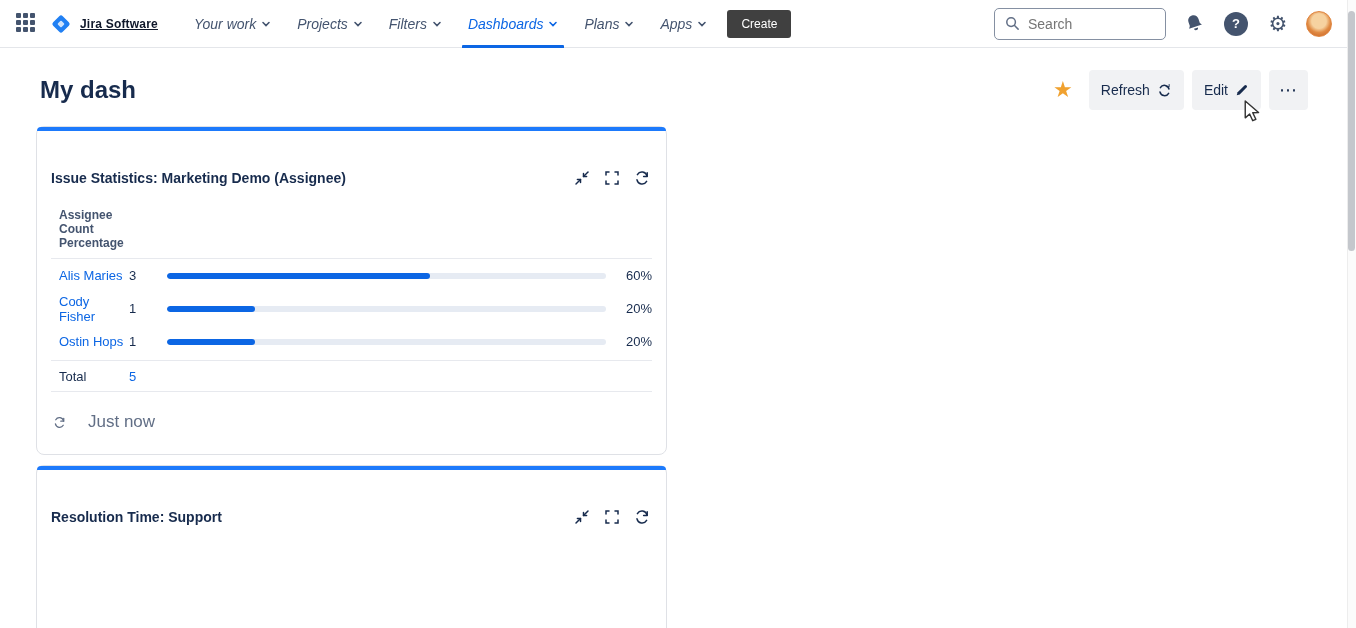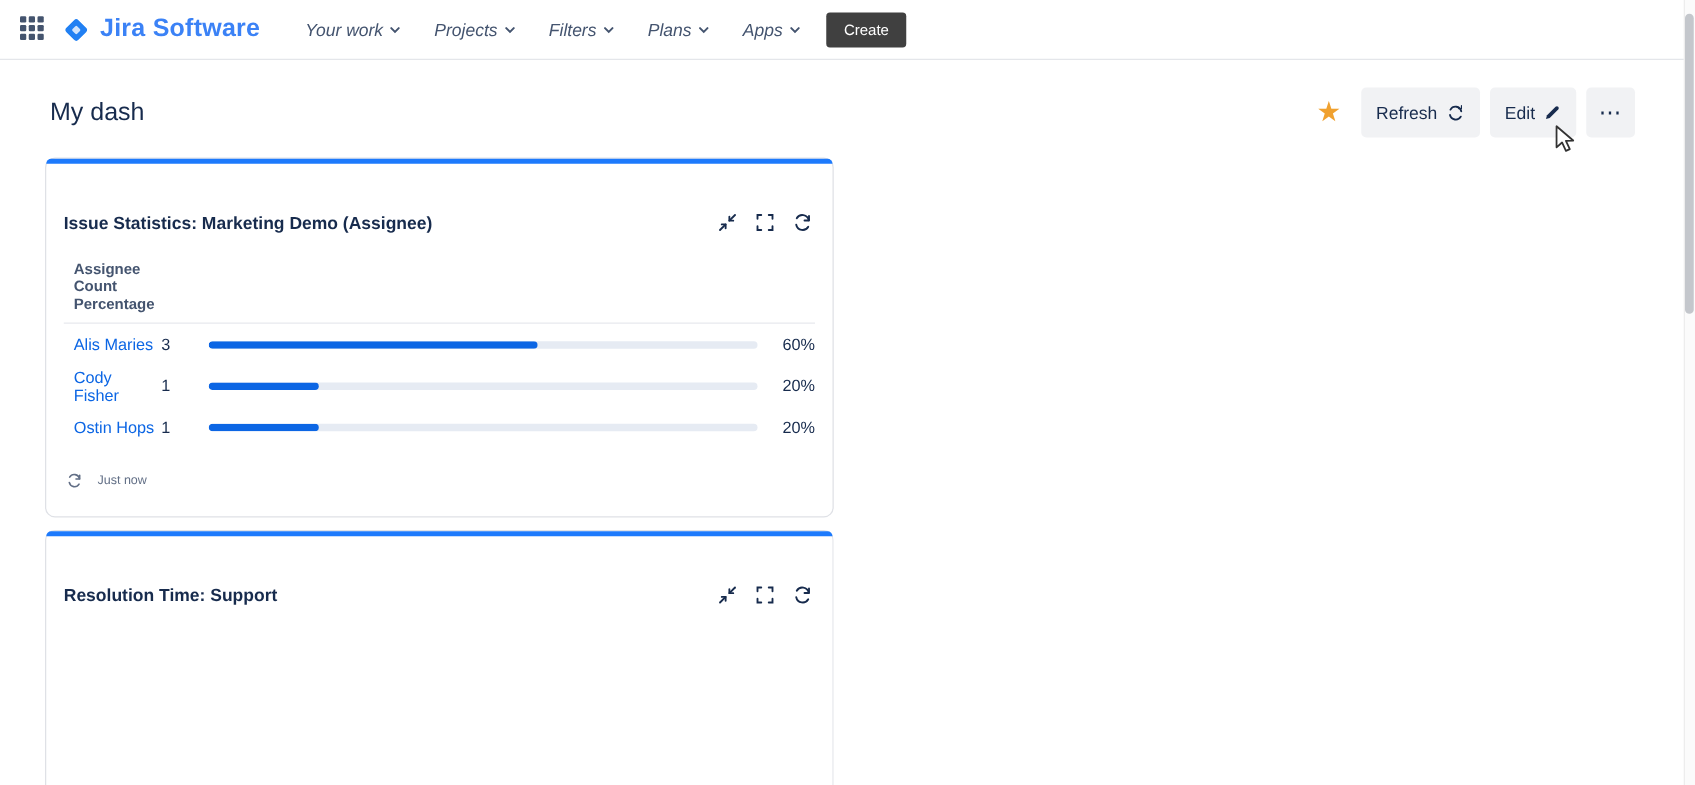--- a/index.html
+++ b/index.html
@@ -7,21 +7,21 @@
     font-family:"Liberation Sans", sans-serif; color:#172B4D; }
   body { position:relative; }
 
   
   .topnav { height:48px; display:flex; align-items:center; padding:0 14px 0 16px;
     border-bottom:1px solid #E4E6EA; background:#fff; position:relative; }
   .appswitcher { width:22px; height:22px; display:grid; grid-template-columns:repeat(3,5px);
     grid-template-rows:repeat(3,5px); gap:2px; cursor:pointer; margin-right:12px; }
   .appswitcher span { background:#44546E; border-radius:1px; }
   .logo { display:flex; align-items:center; gap:8px; margin-right:26px; cursor:pointer; }
-  .logo-text { font-size:20px; font-weight:600; color:#3b82f6; letter-spacing:.2px; }
+  .logo-text { font-size:12px; font-weight:600; color:#0f172a; letter-spacing:.2px;text-decoration:underline; }
   .nav-items { display:flex; align-items:center; height:48px; gap:6px;font-style:italic; }
   .nav-item { display:flex; align-items:center; gap:5px; padding:6px 10px; font-size:14px;
     font-weight:500; color:#44546F; cursor:pointer; border-radius:4px; height:48px; position:relative; }
   .nav-item.active { color:#0C66E4; }
   .nav-item.active::after { content:""; position:absolute; left:4px; right:4px; bottom:0;
     height:3px; background:#0C66E4; border-radius:1px 1px 0 0; }
   .chev { width:10px; height:10px; }
   .create-btn { background:#404040; color:#fff; font-size:12px; font-weight:400;
     border:none; border-radius:3px; padding:7px 14px; margin-left:10px; cursor:pointer; }
   .nav-right { margin-left:auto; display:flex; align-items:center; gap:14px; padding-right:10px; }
@@ -33,21 +33,21 @@
     cursor:pointer; border-radius:50%; }
   .help-circle { width:24px; height:24px; border-radius:50%; background:#44546E; color:#fff;
     font-size:13px; font-weight:700; display:flex; align-items:center; justify-content:center; }
   .gear { font-size:21px; color:#44546E; line-height:1; }
   .avatar { width:26px; height:26px; border-radius:50%; cursor:pointer;
     background:radial-gradient(circle at 50% 38%, #F6D2A0 0 38%, #E08A43 60%, #C35A1E 100%);
     border:1px solid #E0853F; }
 
   
   .page-header { display:flex; align-items:center; padding:22px 48px 0 40px; }
-  .page-title { font-size:20px; font-weight:400; color:#172B4D; }
+  .page-title { font-size:24px; font-weight:700; color:#172B4D; }
   .header-actions { margin-left:auto; display:flex; align-items:center; gap:8px; }
   .star { font-size:22px; color:#F0A12F; margin-right:8px; cursor:pointer; line-height:1; }
   .hbtn { display:flex; align-items:center; gap:7px; background:#F1F2F4; border:none;
     border-radius:4px; height:40px; padding:0 12px; font-size:14px; font-weight:500;
     color:#172B4D; cursor:pointer; font-family:"Liberation Sans", sans-serif;text-align:center; }
   .hbtn.more { font-size:18px; letter-spacing:1px; padding:0 10px; }
 
   
   .card { width:631px; margin-left:36px; border:1px solid #DFE1E6; border-radius:8px;
     background:#fff; position:relative; }
@@ -70,22 +70,22 @@
   .name-link { width:70px; color:#0C66E4; cursor:pointer; text-decoration:none; }
   .count-val { width:38px; color:#172B4D; }
   .bar-track { flex:1; height:6px; background:#E6EBF3; border-radius:3px; margin-right:12px;
     overflow:hidden; }
   .bar-fill { height:6px; background:#0C66E4; border-radius:3px; width:0; }
   .pct { width:34px; text-align:right; font-size:13px; color:#172B4D; }
   .total-row { display:flex; align-items:center; height:32px; padding-left:8px; font-size:13px;
     border-top:1px solid #E7E9EE; border-bottom:1px solid #E7E9EE; margin-top:2px; }
   .total-label { width:70px; color:#172B4D; }
   .total-val { color:#0C66E4; cursor:pointer; }
-  .card-foot { display:flex; align-items:center; gap:12px; padding:20px 14px 22px 16px;
-    color:#626F86; font-size:10px; }
+  .card-foot { display:flex; align-items:center; gap:22px; padding:20px 14px 22px 16px;
+    color:#626F86; font-size:17px; }
 
   
   .chart-area { position:relative; height:520px; }
 
   
   .scrollbar { position:absolute; right:0; top:0; width:9px; height:628px; background:#FBFBFB;
     border-left:1px solid #EDEDED; }
   .scroll-thumb { position:absolute; right:1px; top:11px; width:7px; height:240px;
     background:#C4C7CC; border-radius:4px; cursor:grab; }
 
@@ -125,35 +125,63 @@
       <svg class="chev" viewBox="0 0 10 10">
           <path d="M2 3.5 L5 6.5 L8 3.5" fill="none" stroke="#44546F" stroke-width="1.6" stroke-linecap="round"></path>
         </svg>
     </div>
     <div class="nav-item">
       <span>Filters</span>
       <svg class="chev" viewBox="0 0 10 10">
           <path d="M2 3.5 L5 6.5 L8 3.5" fill="none" stroke="#44546F" stroke-width="1.6" stroke-linecap="round"></path>
         </svg>
     </div>
+    <div class="nav-item active">
+      <span>Dashboards</span>
+      <svg class="chev" viewBox="0 0 10 10">
+          <path d="M2 3.5 L5 6.5 L8 3.5" fill="none" stroke="#0C66E4" stroke-width="1.6" stroke-linecap="round"></path>
+        </svg>
+    </div>
     <div class="nav-item">
       <span>Plans</span>
       <svg class="chev" viewBox="0 0 10 10">
           <path d="M2 3.5 L5 6.5 L8 3.5" fill="none" stroke="#44546F" stroke-width="1.6" stroke-linecap="round"></path>
         </svg>
     </div>
     <div class="nav-item">
       <span>Apps</span>
       <svg class="chev" viewBox="0 0 10 10">
           <path d="M2 3.5 L5 6.5 L8 3.5" fill="none" stroke="#44546F" stroke-width="1.6" stroke-linecap="round"></path>
         </svg>
     </div>
   </nav>
   <button class="create-btn">Create</button>
 
+  <div class="nav-right">
+    <div class="search-box">
+      <svg width="15" height="15" viewBox="0 0 16 16">
+        <circle cx="6.5" cy="6.5" r="4.6" fill="none" stroke="#626F86" stroke-width="1.6"></circle>
+        <path d="M10.2 10.2 L14 14" stroke="#626F86" stroke-width="1.6" stroke-linecap="round"></path>
+      </svg>
+      <input type="text" placeholder="Search" style="">
+    </div>
+    <div class="icon-btn">
+      <svg width="21" height="21" viewBox="0 0 20 20" transform="rotate(-18)">
+        <path d="M10 2 C7 2 5 4.2 5 7 L5 11 L3.6 13.2 L16.4 13.2 L15 11 L15 7 C15 4.2 13 2 10 2 Z" fill="#44546E"></path>
+        <path d="M8 14.6 a2 2 0 0 0 4 0 Z" fill="#44546E"></path>
+      </svg>
+    </div>
+    <div class="icon-btn">
+      <div class="help-circle">?</div>
+    </div>
+    <div class="icon-btn">
+      <span class="gear">⚙</span>
+    </div>
+    <div class="avatar"></div>
+  </div>
 </header>
 
 <div class="page-header">
   <h1 class="page-title">My dash</h1>
   <div class="header-actions">
     <span class="star">★</span>
     <button class="hbtn">
       <span>Refresh</span>
       <svg width="15" height="15" viewBox="0 0 16 16">
         <path d="M3.2 9.6 A5 5 0 0 0 12.4 11" fill="none" stroke="#172B4D" stroke-width="1.6" stroke-linecap="round"></path>
@@ -231,20 +259,24 @@
 
     <div class="stats-row">
       <a class="name-link">Ostin Hops</a>
       <span class="count-val">1</span>
       <div class="bar-track">
         <div class="bar-fill" style="width: 20%;"></div>
       </div>
       <span class="pct">20%</span>
     </div>
 
+    <div class="total-row">
+      <span class="total-label">Total</span>
+      <a class="total-val">5</a>
+    </div>
   </div>
 
   <div class="card-foot">
     <svg width="13" height="13" viewBox="0 0 16 16" fill="none" stroke="#626F86" stroke-width="1.6" stroke-linecap="round">
       <path d="M3 9.8 A5.2 5.2 0 0 0 12.6 11.4"></path>
       <path d="M13 6.2 A5.2 5.2 0 0 0 3.4 4.6"></path>
       <path d="M13.2 2.8 L13.2 6.4 L9.6 6.4" stroke-linejoin="round"></path>
     </svg>
     <span>Just now</span>
   </div>

